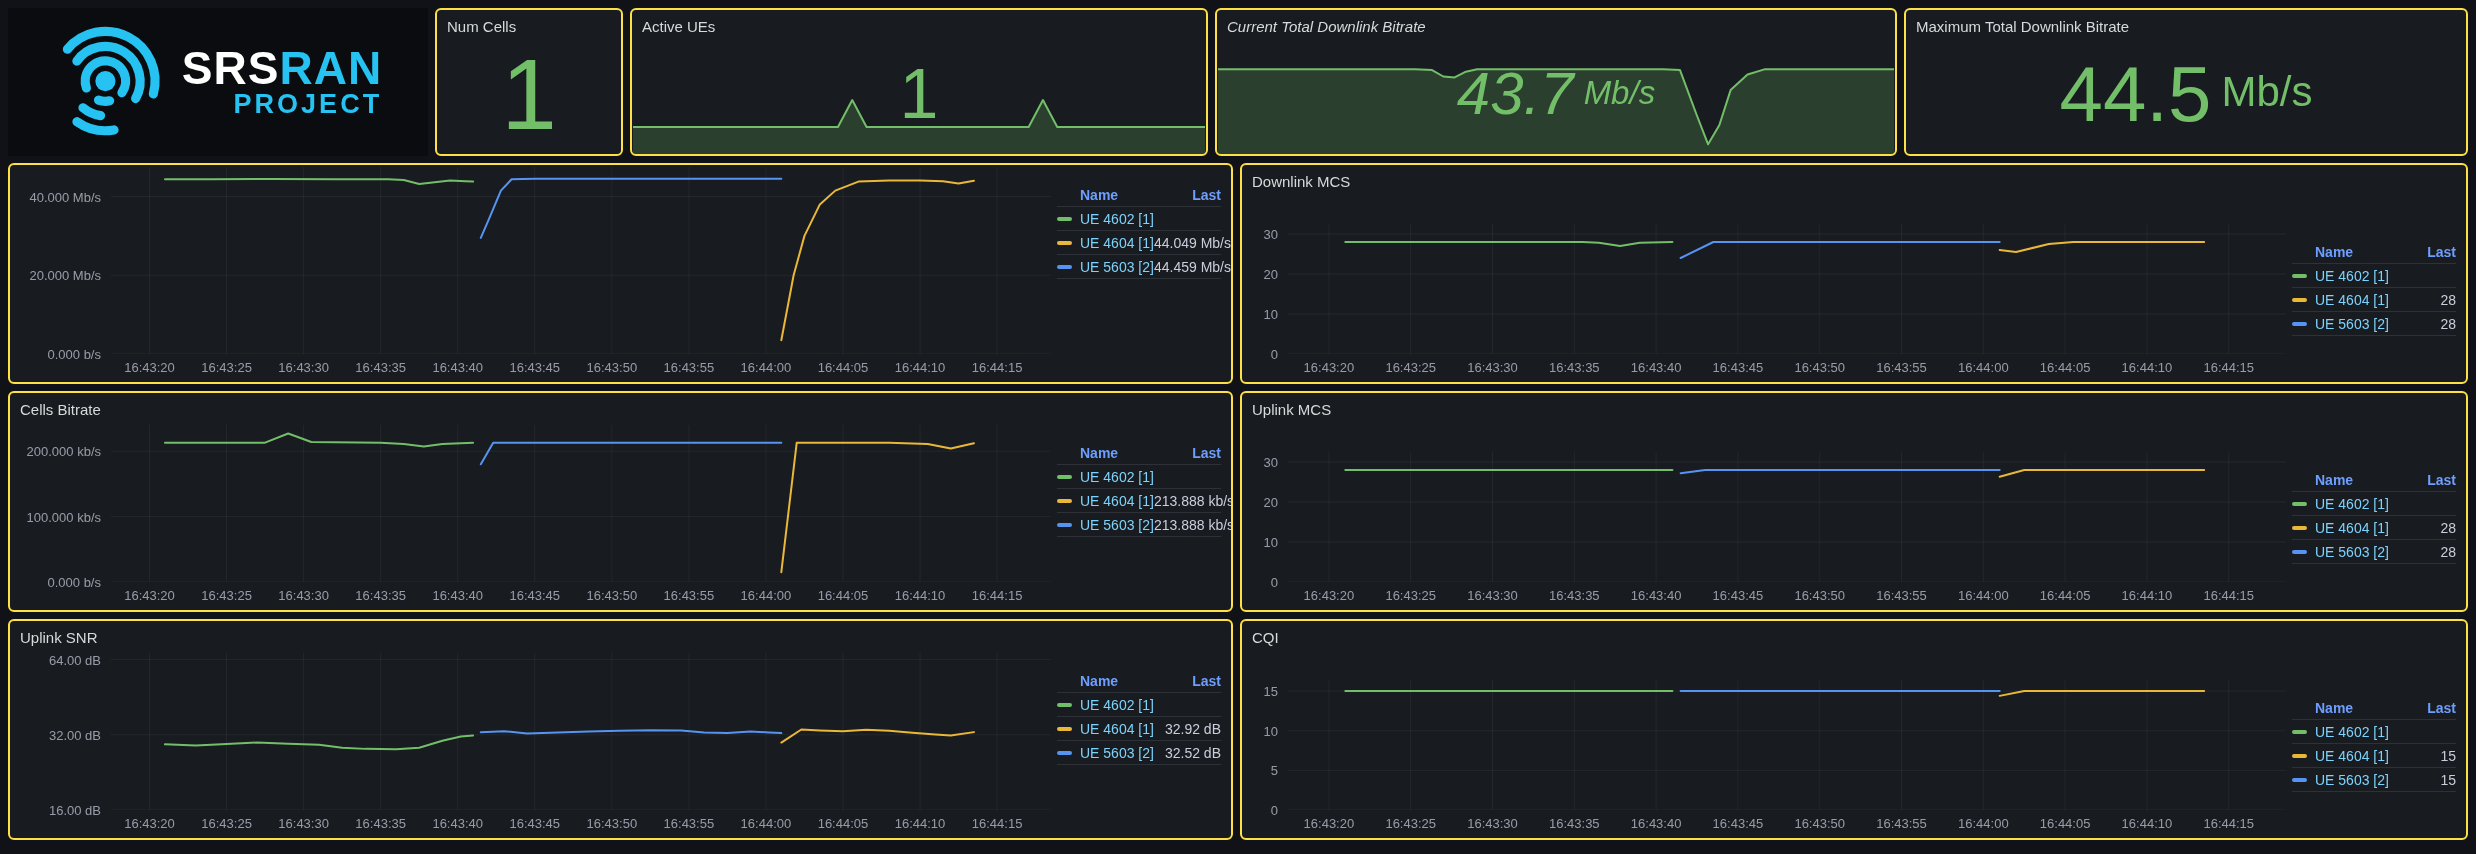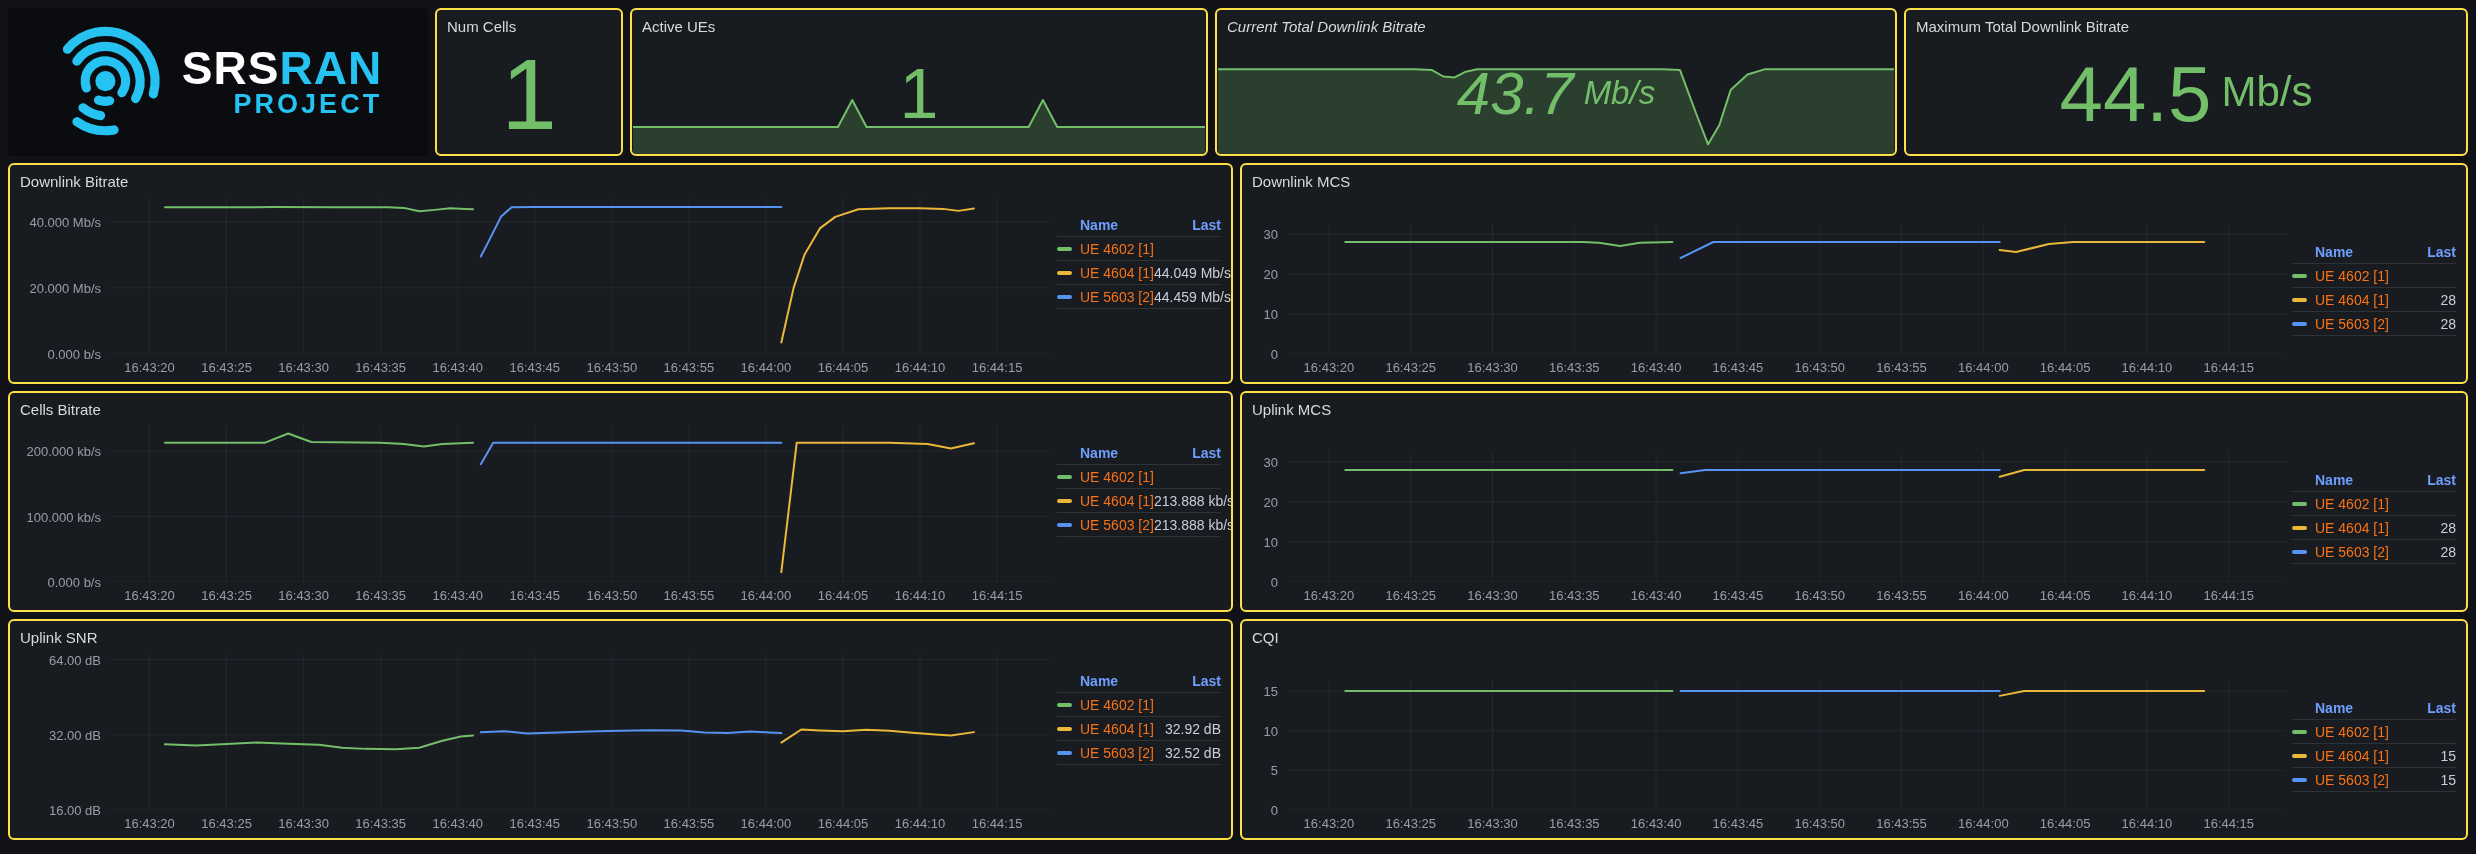--- a/index.html
+++ b/index.html
@@ -89,21 +89,21 @@
     grid-row:1; grid-column:3; align-self:start;
     margin-top:16px; padding-left:6px; padding-right:2px;
   }
   .lg-row {
     display:flex; align-items:center; height:24px;
     border-bottom:1px solid rgba(204,204,220,0.13);
     font-size:14px; cursor:pointer;
   }
   .lg-head { color:#6e9fff; font-weight:700; }
   .lg-head .lg-name { padding-left:23px; }
-  .lg-name { color:#f97316; white-space:nowrap; }
+  .lg-name { color:#7dd3fc; white-space:nowrap; }
   .lg-head .lg-name { color:#6e9fff; }
   .lg-last { margin-left:auto; color:#ccccdc; white-space:nowrap; }
   .lg-head .lg-last { color:#6e9fff; }
   .swatch { width:15px; height:4px; border-radius:2px; margin-right:8px; flex:none; }
 </style>
 </head>
 <body>
 
 <div class="dashboard">
 
@@ -165,21 +165,20 @@
       <h2 class="panel-title">Maximum Total Downlink Bitrate</h2>
       <div class="stat-wrap">
         <span class="stat-num">44.5</span>
         <span class="stat-unit">Mb/s</span>
       </div>
     </section>
   </div>
 
   <div class="row row-charts">
     <section class="panel chart-panel wide-y p-left">
-      <h2 class="panel-title">Downlink Bitrate</h2>
       <div class="chart-grid">
         <div class="ylabels">
             <span class="ylabel" style="top: 15.7895%;">40.000 Mb/s</span>
             <span class="ylabel" style="top: 57.8947%; margin-left: 35px;">20.000 Mb/s</span>
             <span class="ylabel" style="top: 100%;">0.000 b/s</span>
           </div>
         <div class="plot">
             <svg viewBox="0 0 1000 300" preserveAspectRatio="none" class="plot-svg">
               <line x1="40.983606557377044" x2="40.983606557377044" y1="0" y2="300" class="grid" vector-effect="non-scaling-stroke"></line>
               <line x1="122.95081967213115" x2="122.95081967213115" y1="0" y2="300" class="grid" vector-effect="non-scaling-stroke"></line>

